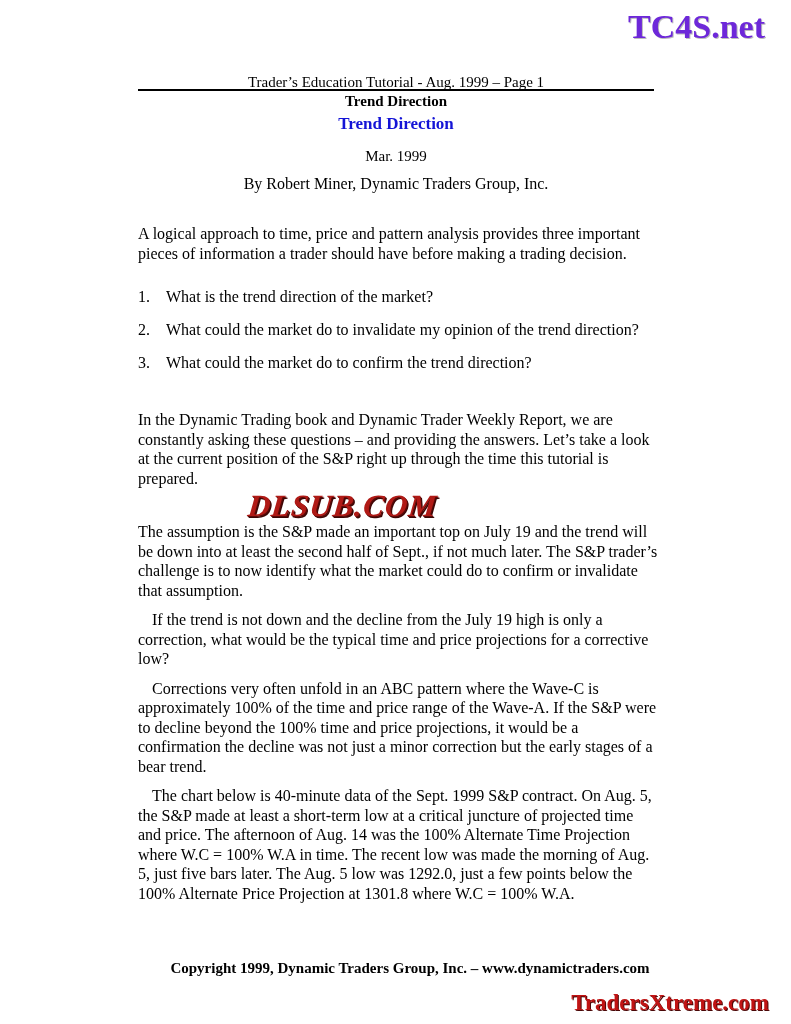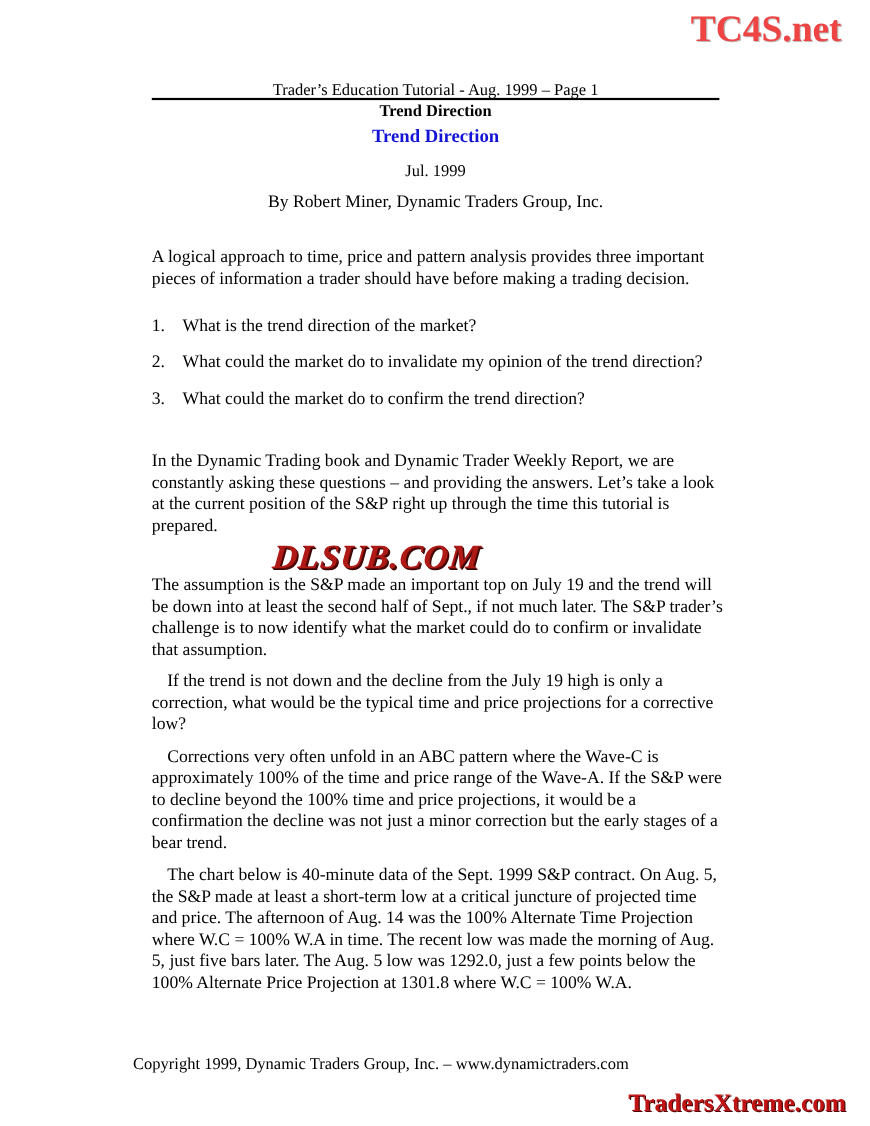--- a/index.html
+++ b/index.html
@@ -25,21 +25,21 @@
   }
 
   
   .wm-tc4s {
     position: absolute;
     right: 26px;
     top: 8px;
     font-family: "Liberation Serif", serif;
     font-size: 34px;
     font-weight: bold;
-    color: #ef4444;
+    color: #6d28d9;
     letter-spacing: 0px;
     text-shadow: 1px 1px 0 #bdbdbd;
   }
   .wm-dlsub {
     position: absolute;
     left: 248px;
     top: 488px;
     font-family: "Liberation Serif", serif;
     font-size: 31px;
     font-weight: bold;
@@ -145,41 +145,43 @@
     font-size: 15px;
     font-weight: bold;
     font-style: italic;
     color: #b5190f;
     margin: 0;
   }
 
   
   .footer {
     position: absolute;
-    left: 121px;
+    left: 152px;
     top: 960px;
     width: 516px;
-    font-size: 15px;
+    text-align: center;
+    font-size: 15px;
+    font-weight: bold;
   }
 </style>
 </head>
 <body>
 
 <div class="page">
 
   <div class="wm-tc4s">TC4S.net</div>
 
   <div class="header">
     <div class="line1">Trader’s Education Tutorial - Aug. 1999 – Page 1</div>
     <div class="line2">Trend Direction</div>
   </div>
   <div class="header-rule"></div>
 
   <div class="doc-title">Trend Direction</div>
-  <div class="doc-date">Jul. 1999</div>
+  <div class="doc-date">Mar. 1999</div>
   <div class="doc-author">By Robert Miner, Dynamic Traders Group, Inc.</div>
 
   <div class="body-col">
 
     <p class="para">A logical approach to time, price and pattern analysis provides three important pieces of information a trader should have before making a trading decision.</p>
 
     <div class="gap-24"></div>
 
     <ol class="qlist">
       <li>

